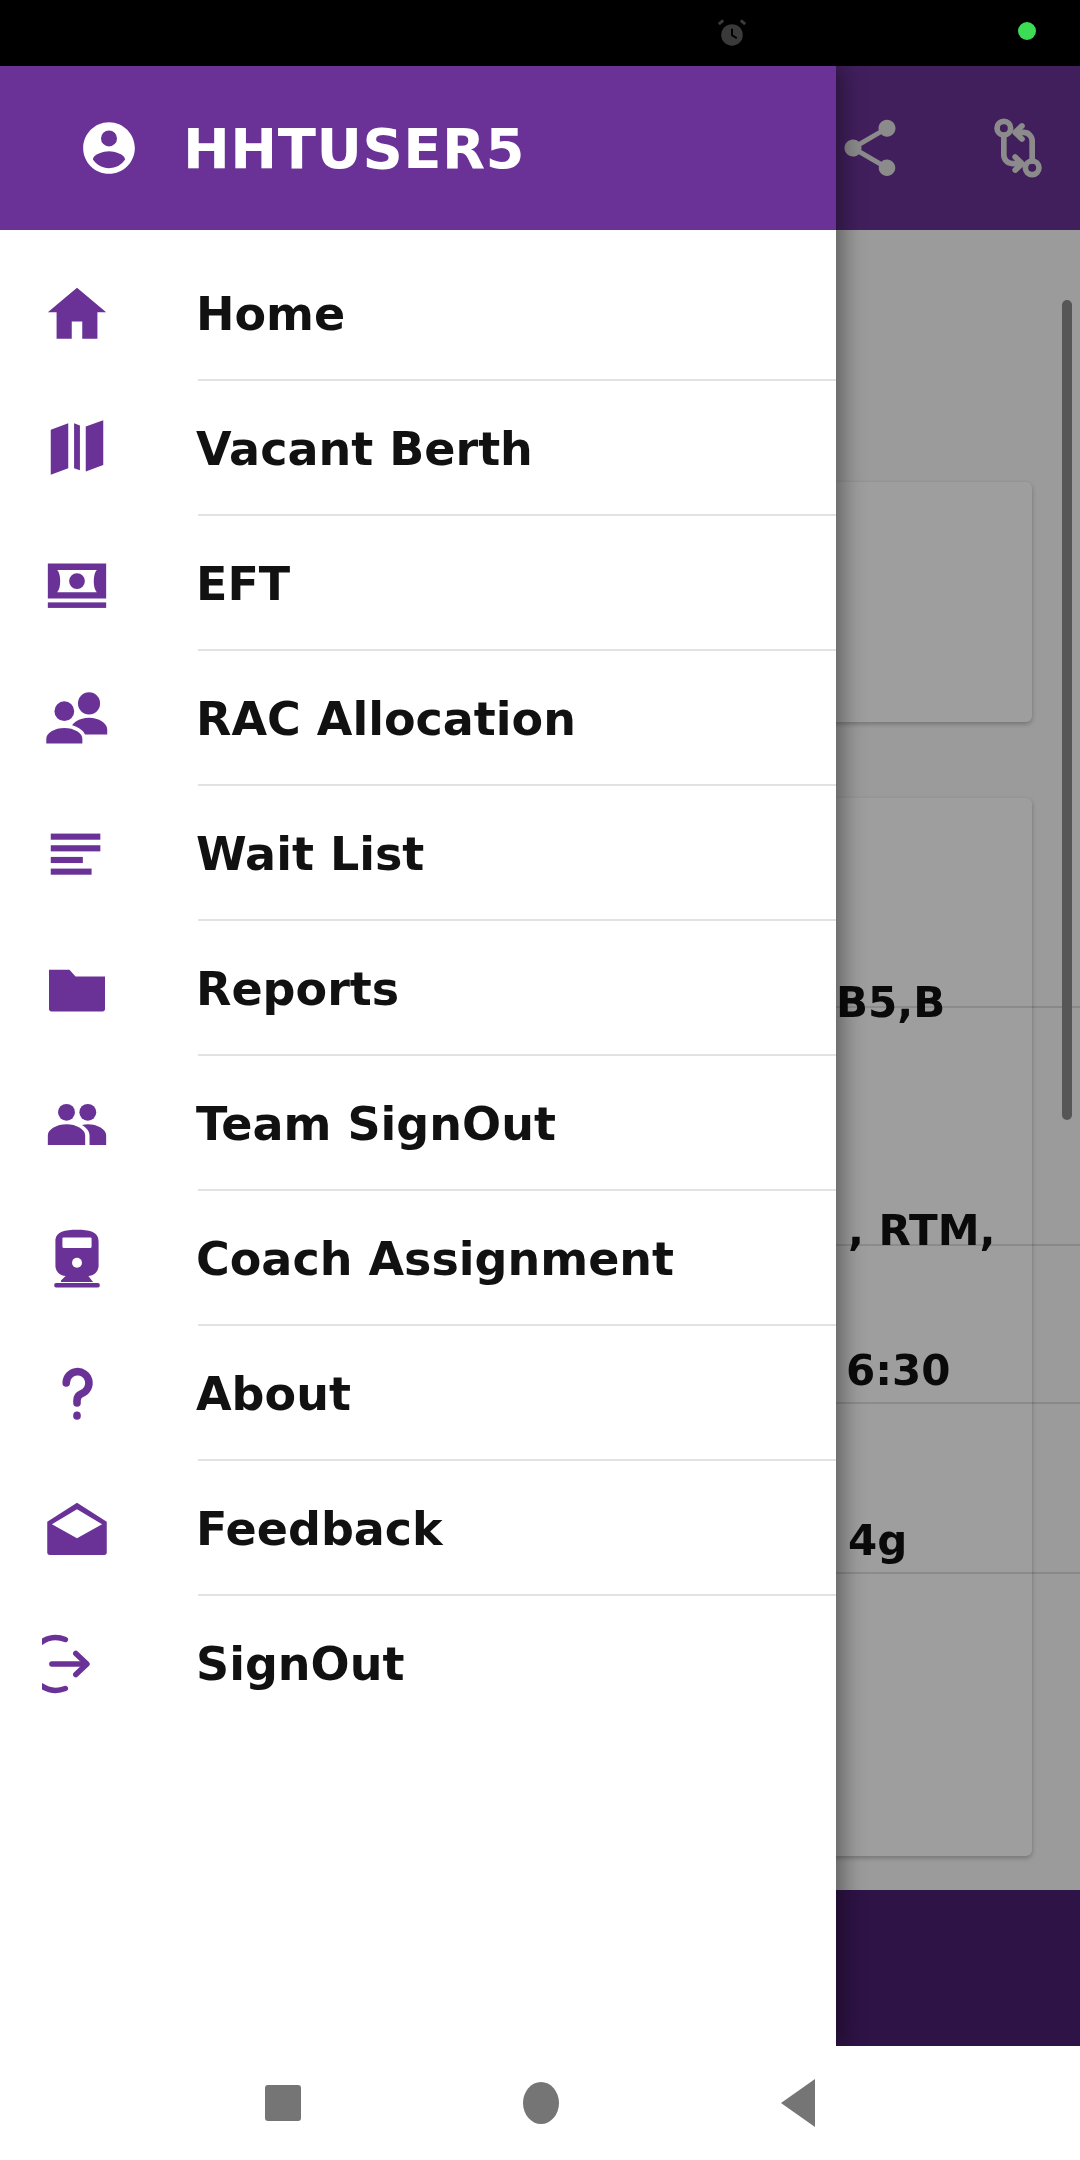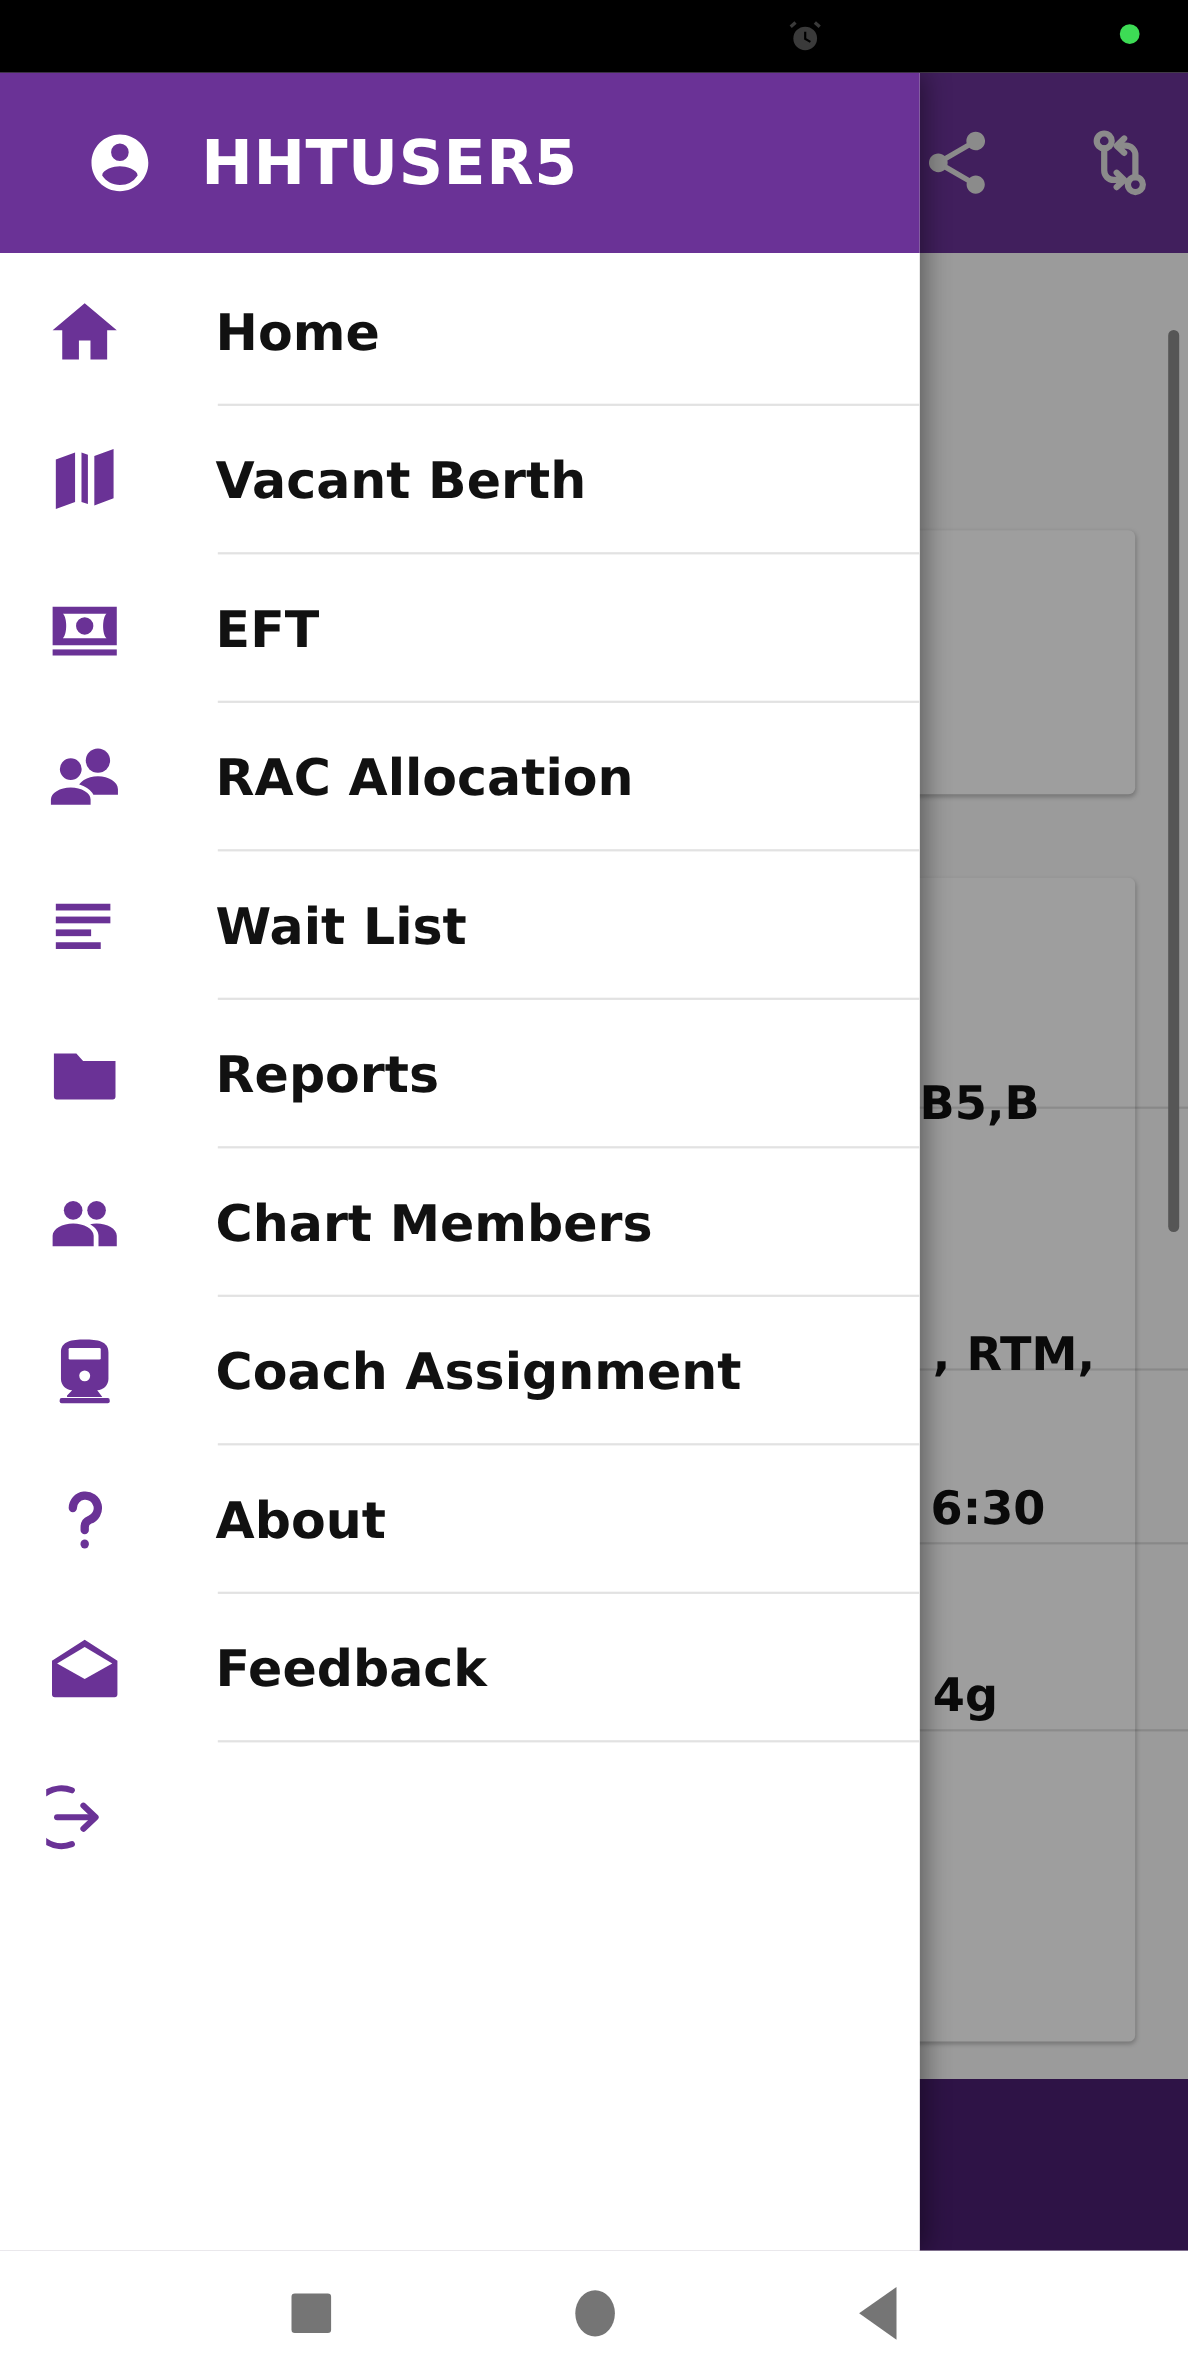--- a/index.html
+++ b/index.html
@@ -81,21 +81,21 @@
     display:flex; align-items:center; padding-left:78px; gap:30px;
     flex:0 0 auto;
   }
   .account-icon { width:62px; height:62px; flex:0 0 auto; }
   .drawer-user {
     color:#ffffff; font-size:56px; font-weight:700; letter-spacing:0.5px;
     font-family:"DejaVu Sans", sans-serif;
     margin-left:13px;
   }
 
-  .menu { flex:1 1 auto; background:#ffffff; padding-top:4px; }
+  .menu { flex:1 1 auto; background:#ffffff; padding-top:16px; }
   .menu-item {
     position:relative; width:836px; height:135px;
     display:flex; align-items:center; cursor:pointer;
   }
   .menu-icon {
     width:78px; height:78px; margin-left:38px; flex:0 0 auto;
     display:flex; align-items:center; justify-content:center;
   }
   .menu-icon svg { width:70px; height:70px; display:block; }
   .menu-label {
@@ -262,21 +262,21 @@
 
       <div class="menu-item">
         <span class="menu-icon">
           <svg viewBox="0 0 24 24" fill="#6A3296">
             <circle cx="8.4" cy="8" r="2.9"></circle>
             <circle cx="15.7" cy="8" r="2.9"></circle>
             <path d="M8.4 12.1c-3.3 0-6.4 1.7-6.4 3.8v3.3h12.8V15.9c0-2.1-3.1-3.8-6.4-3.8z"></path>
             <path d="M15.7 12.1c-.7 0-1.4.08-2 .22 1.6.9 2.6 2.2 2.6 3.6v3.3H22V15.9c0-2.1-3-3.8-6.3-3.8z"></path>
           </svg>
         </span>
-        <span class="menu-label">Chart Members</span>
+        <span class="menu-label">Team SignOut</span>
         <div class="divider"></div>
       </div>
 
       <div class="menu-item">
         <span class="menu-icon">
           <svg viewBox="0 0 24 24" fill="#6A3296">
             <path d="M12 2C8 2 4.6 2.5 4.6 6v8.3c0 1.9 1.6 3.5 3.5 3.5l-1.6 1.6v.5h11l-1.6-2.1c1.9 0 3.5-1.6 3.5-3.5V6C19.4 2.5 16 2 12 2z"></path>
             <rect x="7" y="4.6" width="10" height="3.6" fill="#ffffff" rx="0.4"></rect>
             <circle cx="12" cy="13.3" r="1.7" fill="#ffffff"></circle>
             <rect x="4.2" y="20.2" width="15.6" height="1.6" rx="0.6"></rect>
@@ -309,20 +309,21 @@
       </div>
 
       <div class="menu-item no-divider">
         <span class="menu-icon">
           <svg viewBox="0 0 24 24" fill="none" stroke="#6A3296" stroke-width="1.9">
             <path d="M8 3.6A9 9 0 1 0 8 20.4" stroke-linecap="round"></path>
             <path d="M3.4 12h11.4" stroke-linecap="round"></path>
             <path d="M11.6 8.4l3.8 3.6-3.8 3.6" stroke-linecap="round" stroke-linejoin="round"></path>
           </svg>
         </span>
+        <span class="menu-label">SignOut</span>
 
       </div>
 
     </div>
   </div>
 
   <div class="statusbar">
     <span class="alarm-icon">
       <svg width="34" height="34" viewBox="0 0 24 24" fill="#3a3a3a">
         <path d="M5.1 2.3L2 5l1.4 1.6 3.1-2.7L5.1 2.3zm13.8 0l-1.4 1.6 3.1 2.7L22 5l-3.1-2.7z"></path>

